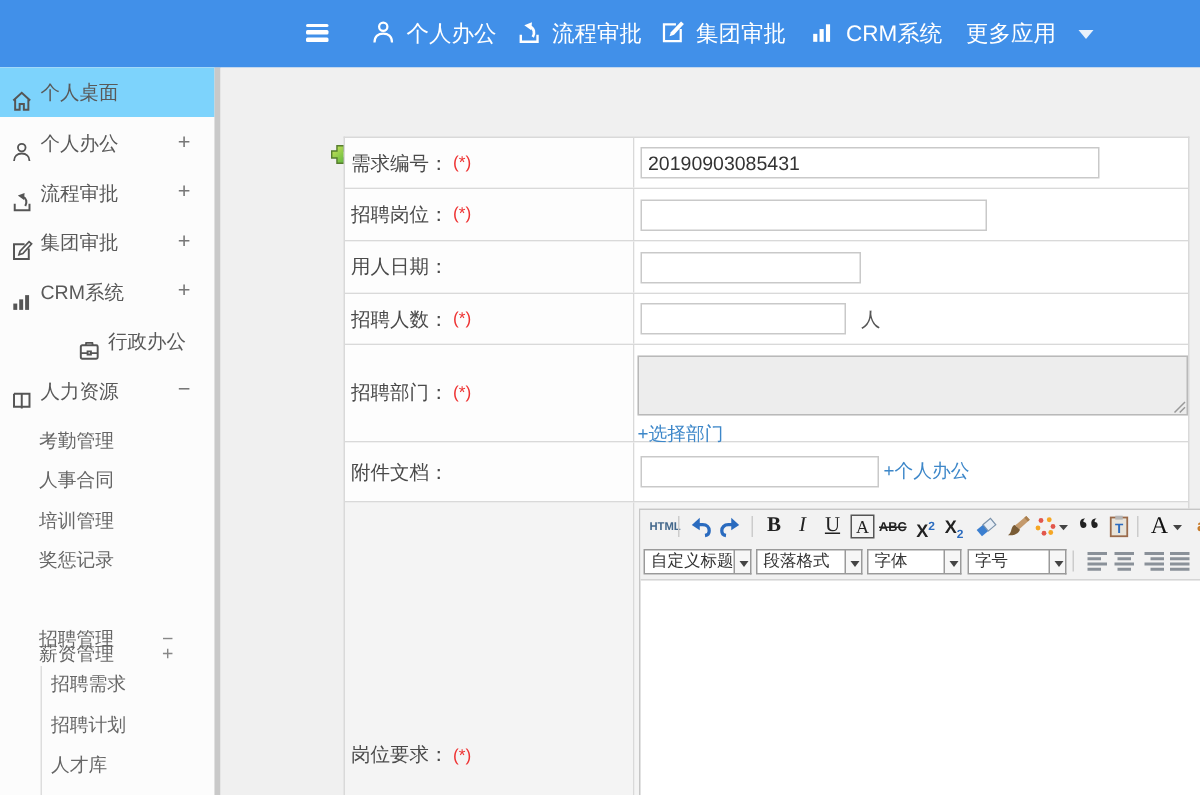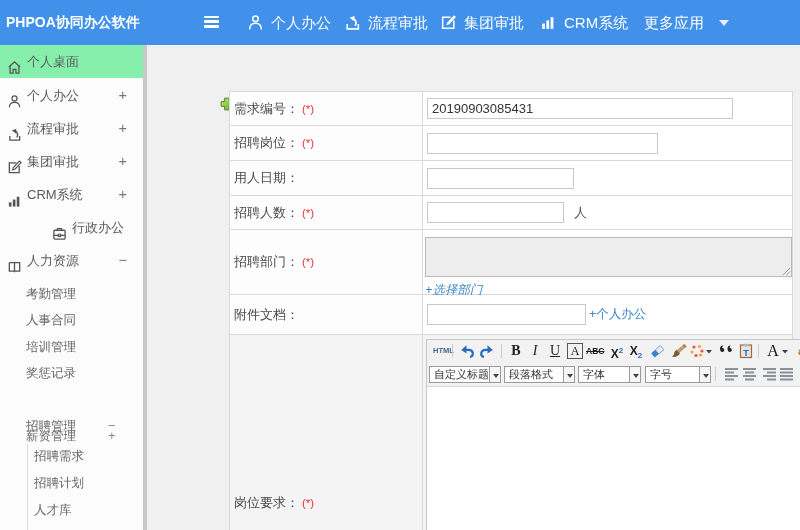--- a/index.html
+++ b/index.html
@@ -12,21 +12,21 @@
   .burger div { height:2.4px; background:#fff; border-radius:1px; margin-bottom:2.6px; }
   .tmenu { position:absolute; top:0; height:45px; line-height:45px; font-size:15px; color:#fff; }
   .tmenu svg { vertical-align:-3px; margin-right:7px; }
   .caret { position:absolute; top:20px; width:0; height:0; border-left:5px solid transparent; border-right:5px solid transparent; border-top:6px solid #e8f1fb; }
   
   #sidebar { position:absolute; left:0; top:45px; width:143px; height:485px; background:#fcfcfc; }
   .sitem { position:absolute; left:0; width:143px; height:33px; line-height:33px; font-size:13px; color:#595959; }
   .sitem .ic { position:absolute; left:7px; top:9px; }
   .sitem .tx { position:absolute; left:27px; }
   .sitem .pm { position:absolute; right:16px; color:#777; font-size:14.5px; font-weight:400; }
-  .active { background:#86efac; }
+  .active { background:#7dd3fc; }
   .sub { position:absolute; left:0; width:143px; height:26.4px; line-height:26.4px; font-size:12.5px; color:#666; }
   .sub .tx { position:absolute; left:26px; }
   .sub .pm { position:absolute; left:108px; color:#888; font-size:13px; }
   .sub2 .tx { left:34px; }
   #subline { position:absolute; left:27px; top:399px; width:1px; height:86px; background:#ddd; }
   #sscroll { position:absolute; left:143px; top:45px; width:4px; height:485px; background:#c9c9c9; }
   
   #content { position:absolute; left:147px; top:45px; width:653px; height:485px; background:#f0f0f0; overflow:hidden; }
   #heading { position:absolute; left:73px; top:14px; height:16px; line-height:16px; font-size:15px; font-weight:bold; color:#333;margin-top:36px; }
   
@@ -42,21 +42,20 @@
   .frow { position:relative; border-bottom:1px solid #d9d9d9; display:flex; }
   .lcell { width:193px; background:#fdfdfd; border-right:1px solid #d9d9d9; display:flex; align-items:center; padding-left:4px; font-size:13px; color:#4a4a4a; flex-shrink:0; }
   .ccell { flex:1; background:#fff; display:flex; align-items:center; padding-left:4px; }
   .star { color:#ee3333; margin-left:3px; font-size:11.5px; }
   input.fi { height:21px; border:1px solid #c9c9c9; background:#fff; font-family:"Liberation Sans",sans-serif; font-size:13px; color:#333; padding:0 4px; }
   a.blu { color:#3d87c9; font-size:12.5px; text-decoration:none; }
 </style>
 </head>
 <body>
 <div id="topbar">
-  <span id="logo">PHPOA协同办公软件</span>
   <div class="burger">
       <div></div>
       <div></div>
       <div></div>
     </div>
   <span class="tmenu" style="left:247px;"><svg width="17" height="17" viewBox="0 0 16 16">
         <circle cx="8" cy="4.5" r="2.6" fill="none" stroke="#fff" stroke-width="1.4"></circle>
         <path d="M2.5 14.5 C2.5 10.5 5 8.8 8 8.8 C11 8.8 13.5 10.5 13.5 14.5" fill="none" stroke="#fff" stroke-width="1.4"></path>
       </svg>个人办公</span>
   <span class="tmenu" style="left:344px;"><svg width="17" height="17" viewBox="0 0 16 16">
@@ -205,21 +204,21 @@
         </div>
     </div>
     <div class="frow" style="height:65px;">
       <div class="lcell">招聘部门：<span class="star">(*)</span></div>
       <div class="ccell" style="display:block; padding-top:7px; padding-left:2px;">
         <div style="width:367px;height:40px;border:1px solid #b9b9b9;background:#ededed;position:relative;">
           <svg width="9" height="9" style="position:absolute;right:0;bottom:0;">
               <path d="M8 1 L1 8 M8 4.5 L4.5 8" stroke="#999" stroke-width="1"></path>
             </svg>
         </div>
-        <div style="margin-top:3px;font-style:italic;"><a class="blu">+选择部门</a></div>
+        <div style="margin-top:3px;"><a class="blu">+选择部门</a></div>
       </div>
     </div>
     <div class="frow" style="height:40px;">
       <div class="lcell">附件文档：</div>
       <div class="ccell">
           <input class="fi" style="width: 159px;">
           <a class="blu" style="margin-left:3px;">+个人办公</a>
         </div>
     </div>
     <div class="frow" style="height:196px; border-bottom:none;">

